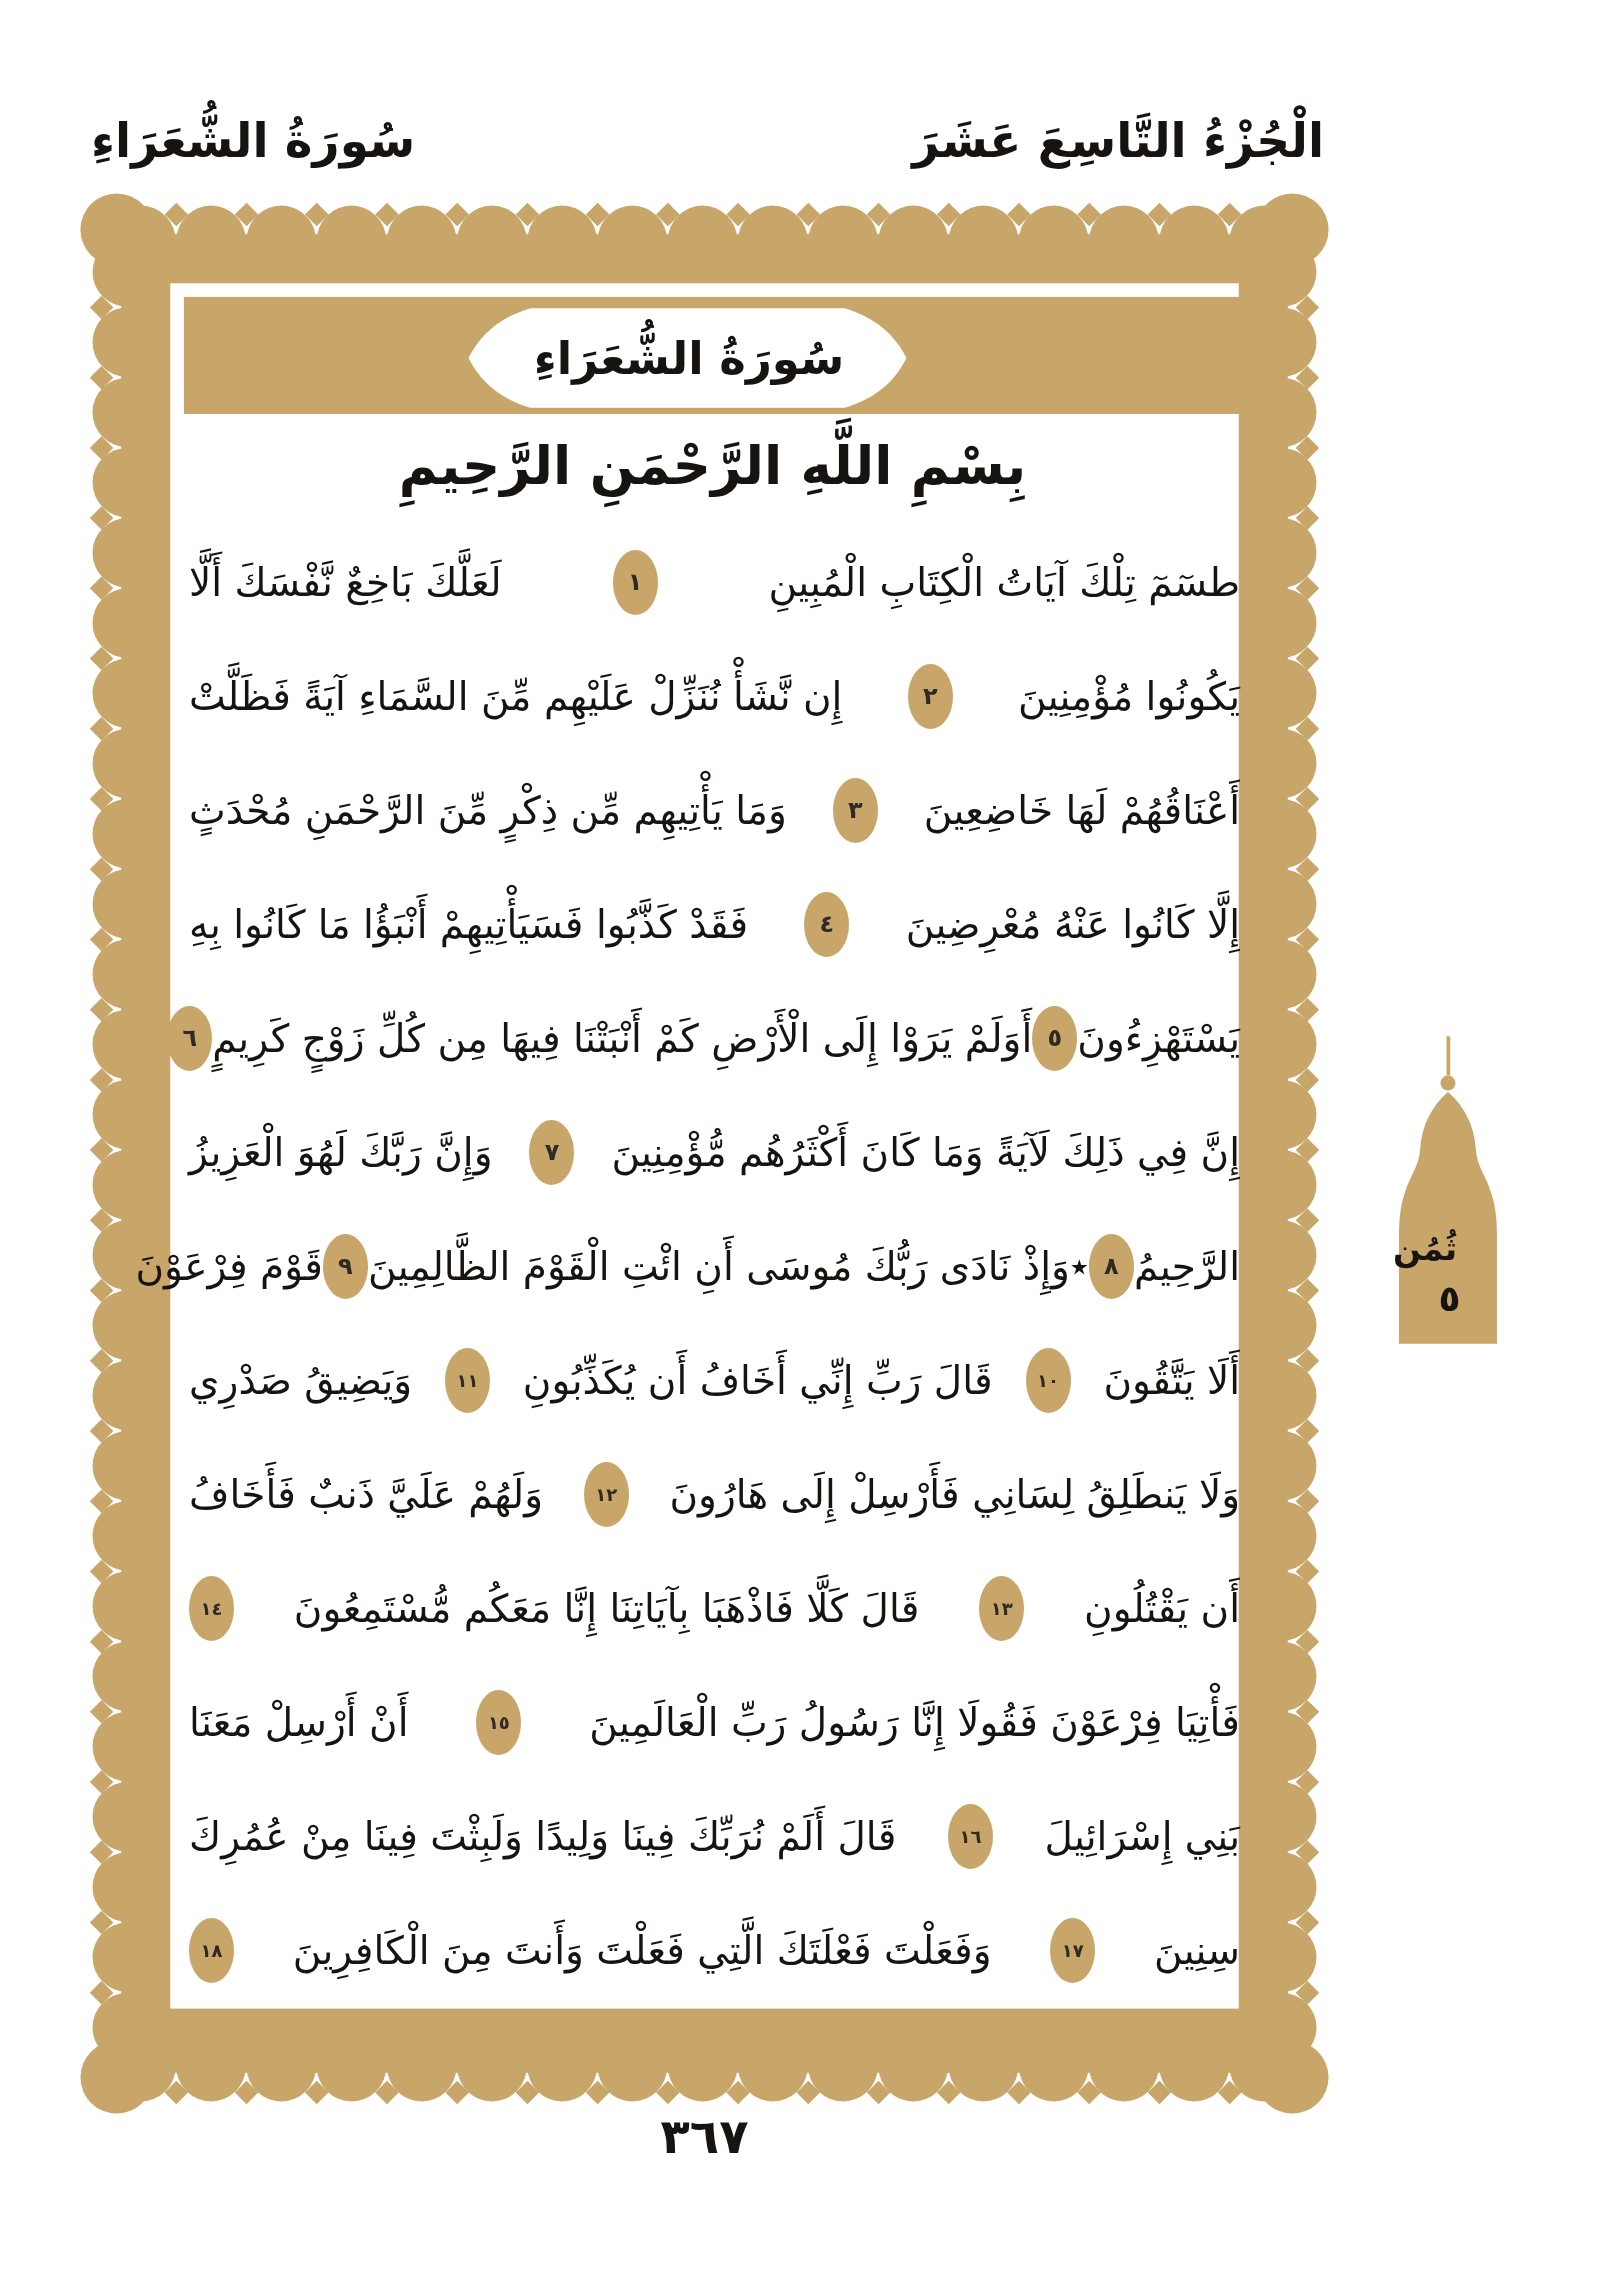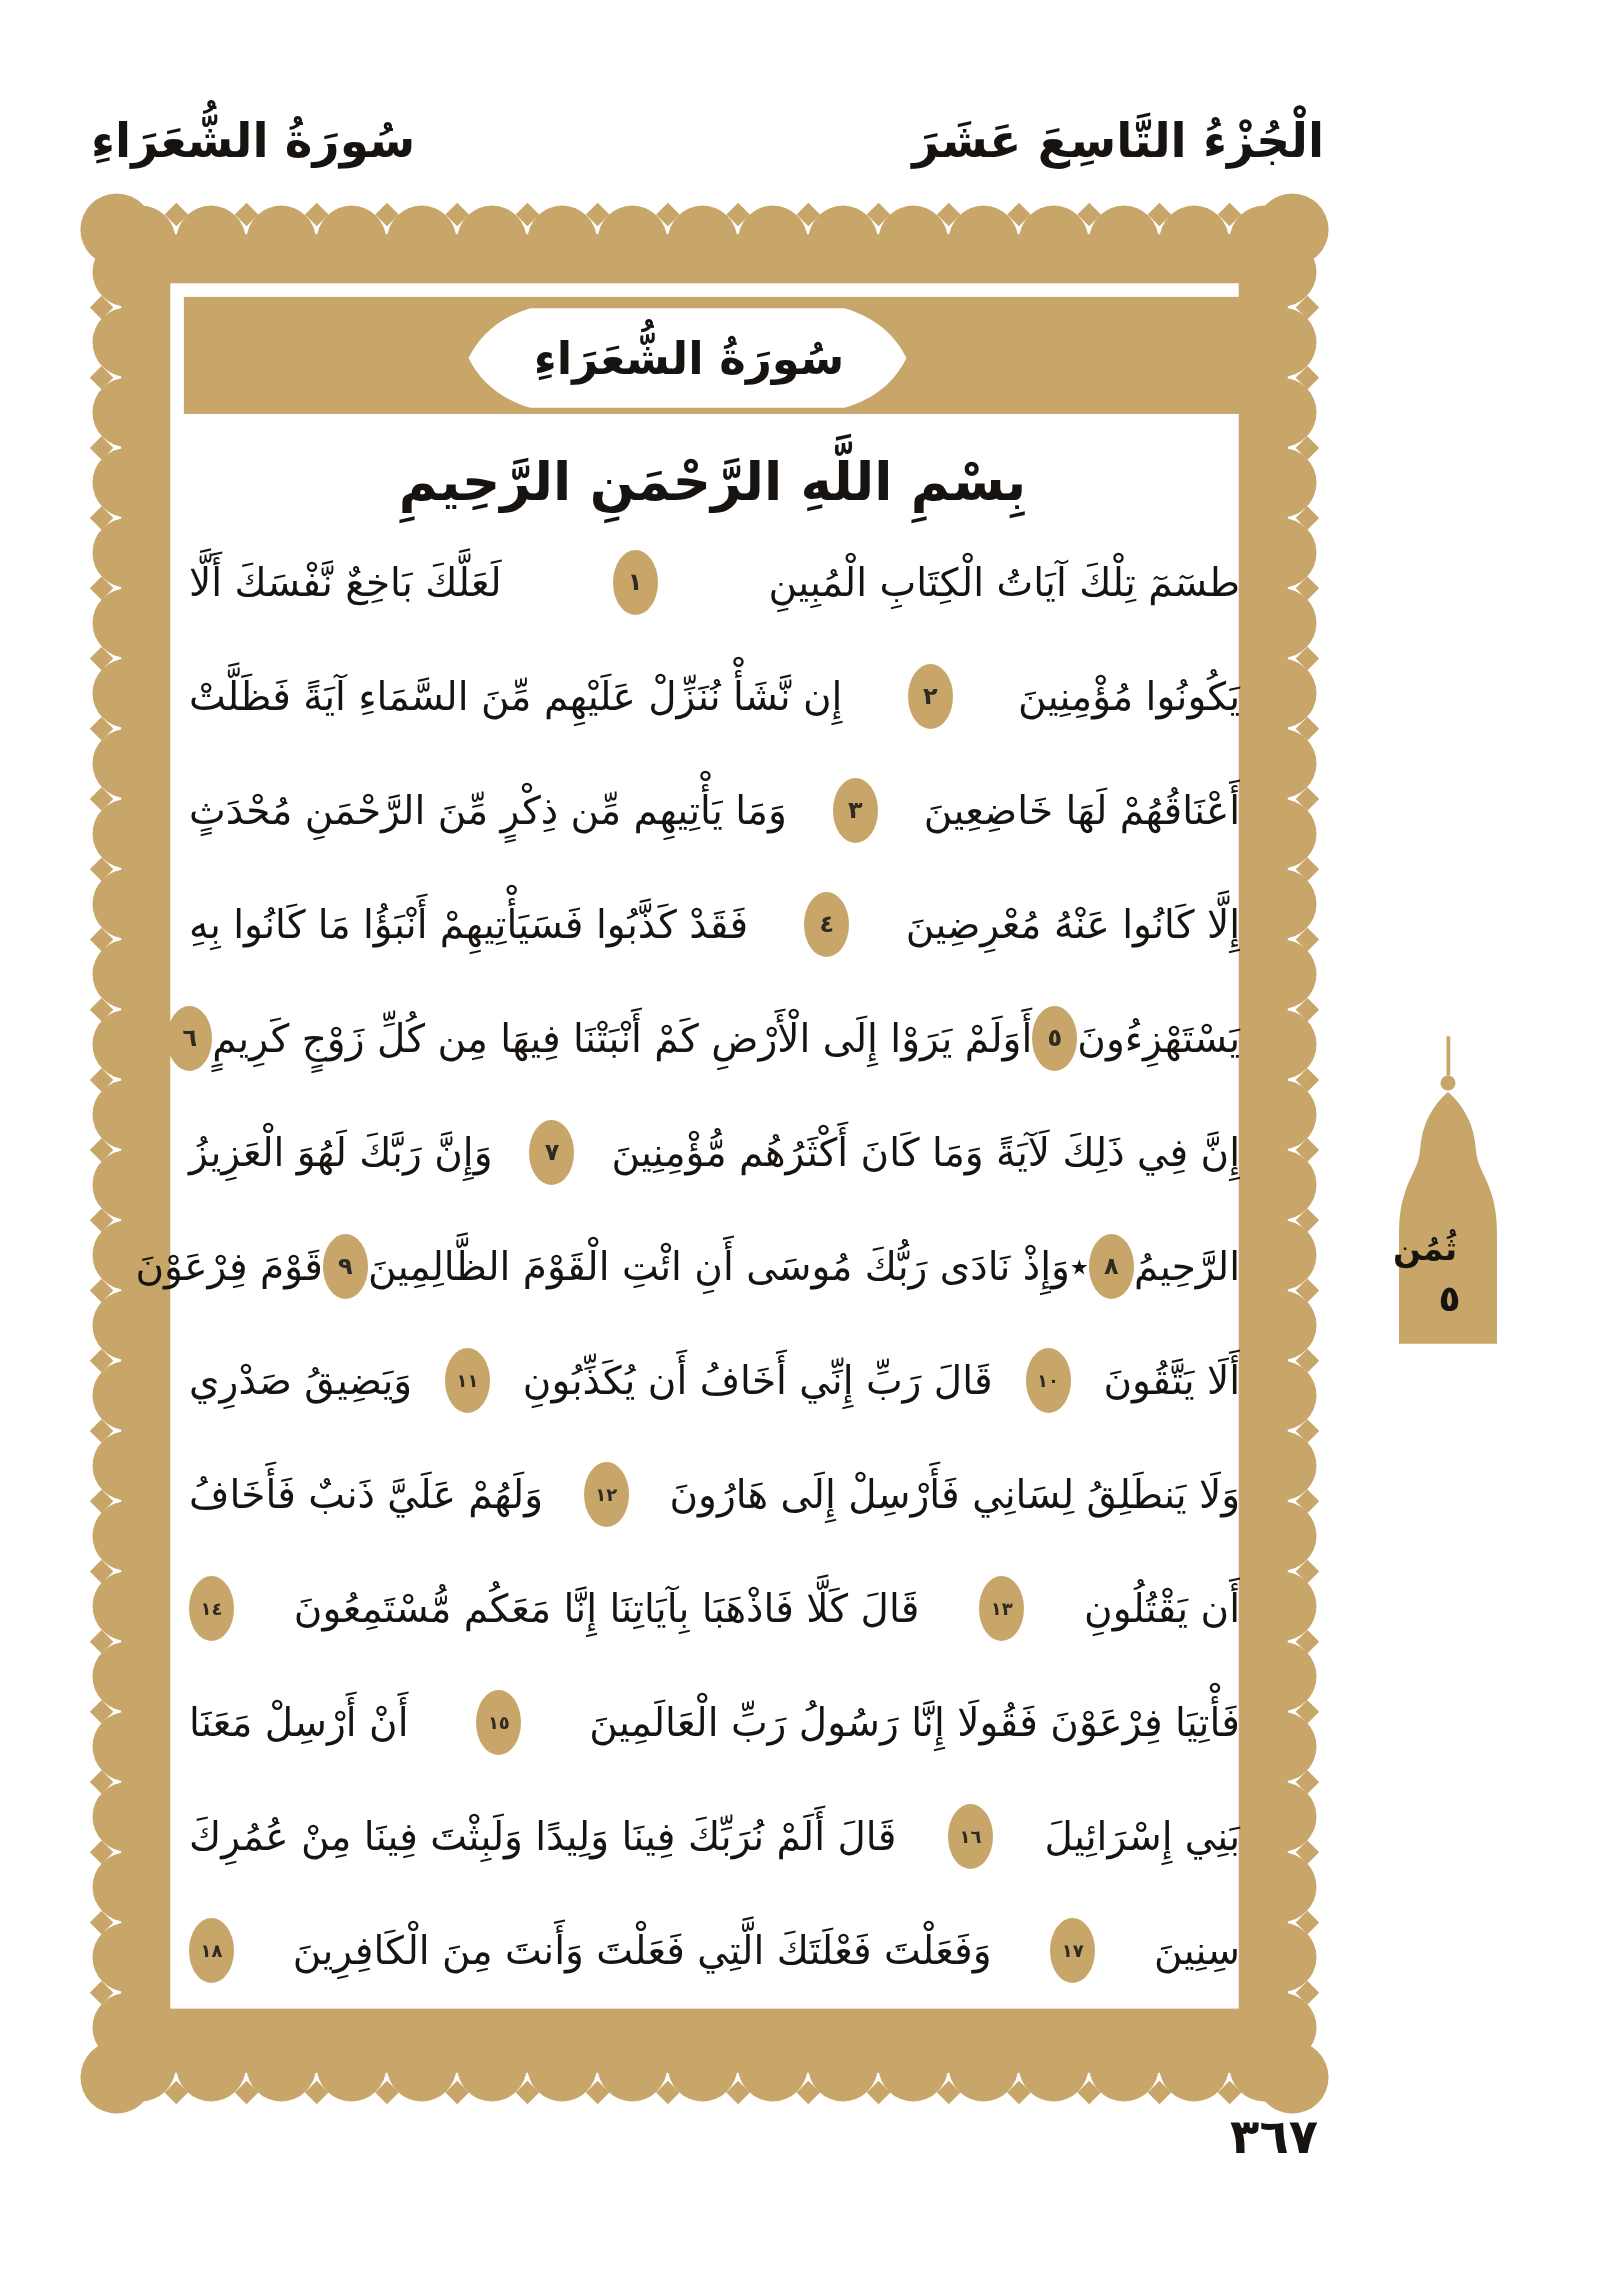--- a/index.html
+++ b/index.html
@@ -17,21 +17,21 @@
   #frame-svg{left:91px; top:204px; overflow:visible;}
   .gf{fill:var(--gold);}
   .wf{fill:#ffffff;}
   
   .surah-title{
     left:470px; top:305px; width:438px; height:106px;
     display:flex; align-items:center; justify-content:center;
     font-size:45px; font-weight:700; white-space:nowrap;
   }
   .bismillah{
-    left:184px; top:436px; width:1057px; height:91px;
+    left:184px; top:420px; width:1057px; height:91px;
     display:flex; align-items:center; justify-content:center;
     font-size:53px; font-weight:700; white-space:nowrap;
   }
   
   #lines{left:189px; top:525px; width:1051px;}
   .line{
     direction:rtl; height:114px; display:flex; align-items:center;
     justify-content:space-between; font-size:39px; white-space:nowrap;
   }
   .seg{display:inline-block;}
@@ -46,21 +46,21 @@
   #dome-svg{left:1393px; top:1036px; overflow:visible;}
   .thumn-label{
     left:1393px; top:1229px; width:113px; text-align:left;
     font-size:33px; font-weight:700;
   }
   .thumn-number{
     left:1393px; top:1278px; width:113px; text-align:center;
     font-size:36px; font-weight:700;
   }
   .page-number{
-    left:91px; top:2108px; width:1227px; 
+    left:91px; top:2108px; width:1227px; text-align:center;
     font-size:48px; font-weight:700;
   }
 </style>
 </head>
 <body>
 
 <div class="page">
 
   <div class="abs hdr hdr-left">سُورَةُ الشُّعَرَاءِ</div>
   <div class="abs hdr hdr-right">الْجُزْءُ التَّاسِعَ عَشَرَ</div>

